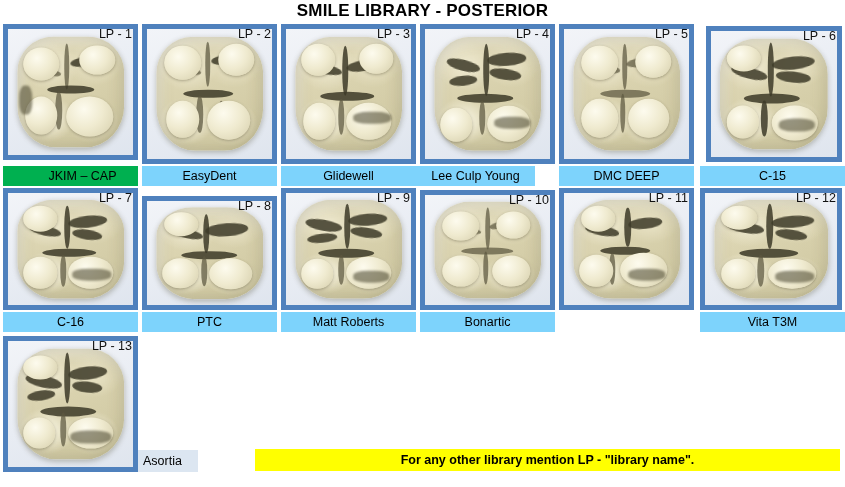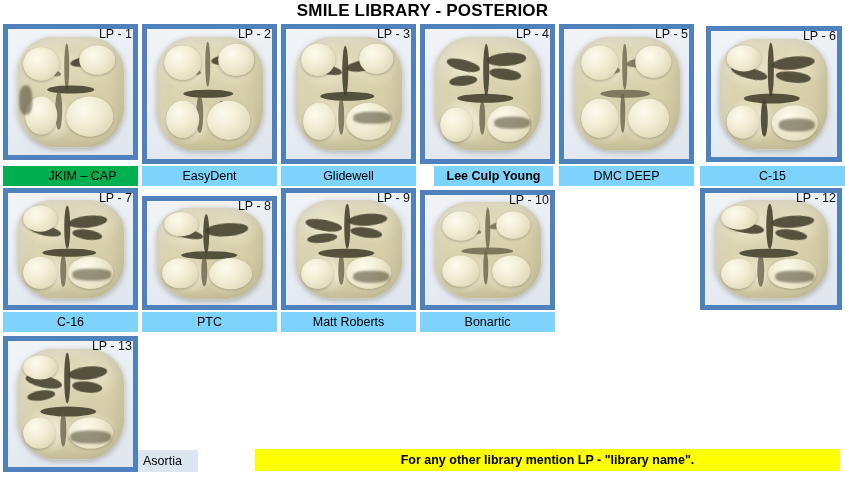--- a/index.html
+++ b/index.html
@@ -228,21 +228,21 @@
         <div class="groove deep" style="left:14%; top:34%; width:26%; height:9%;  transform:rotate(-6deg);"></div>
         <div class="groove deep" style="left:22%; top:50%; width:52%; height:8%;"></div>
         <div class="groove" style="left:42%; top:56%; width:6%;  height:30%;"></div>
         <div class="cusp" style="left:6%;  top:62%; width:30%; height:30%;"></div>
         <div class="cusp" style="left:50%; top:60%; width:40%; height:32%;"></div>
         <div class="shadowline" style="left:56%; top:70%; width:34%; height:10%;"></div>
       </div>
     </div>
     <span class="lp-tag">LP - 4</span>
   </div>
-  <div class="label" style="left:434px; top:166px; width:119px;font-weight:bold;">Lee Culp Young</div>
+  <div class="label" style="left:416px; top:166px; width:119px;">Lee Culp Young</div>
 
   <div class="pic-frame" style="left:559px; top:24px; width:135px; height:140px;">
     <div class="pic-inner">
       <div class="tooth-wrap">
         <div class="tooth"></div>
         <div class="groove" style="left:46%; top:6%;  width:5%;  height:40%;"></div>
         <div class="groove" style="left:50%; top:18%; width:28%; height:8%; transform:rotate(-8deg);"></div>
         <div class="groove" style="left:16%; top:24%; width:28%; height:8%; transform:rotate(10deg);"></div>
         <div class="groove" style="left:26%; top:46%; width:46%; height:7%;"></div>
         <div class="groove" style="left:44%; top:50%; width:5%;  height:34%;"></div>
@@ -346,39 +346,57 @@
         <div class="cusp" style="left:8%;  top:10%; width:34%; height:30%;"></div>
         <div class="cusp" style="left:58%; top:10%; width:32%; height:28%;"></div>
         <div class="cusp" style="left:8%;  top:56%; width:34%; height:32%;"></div>
         <div class="cusp" style="left:54%; top:56%; width:36%; height:32%;"></div>
       </div>
     </div>
     <span class="lp-tag">LP - 10</span>
   </div>
   <div class="label" style="left:420px; top:312px; width:135px;">Bonartic</div>
 
+  <div class="pic-frame" style="left:559px; top:188px; width:135px; height:122px;">
+    <div class="pic-inner">
+      <div class="tooth-wrap">
+        <div class="tooth"></div>
+        <div class="groove deep" style="left:48%; top:8%;  width:6%;  height:40%;"></div>
+        <div class="groove deep" style="left:52%; top:18%; width:32%; height:11%; transform:rotate(-6deg);"></div>
+        <div class="groove deep" style="left:12%; top:26%; width:32%; height:10%; transform:rotate(10deg);"></div>
+        <div class="groove deep" style="left:26%; top:48%; width:46%; height:8%;"></div>
+        <div class="groove" style="left:34%; top:54%; width:6%;  height:32%;"></div>
+        <div class="cusp" style="left:8%;  top:6%;  width:32%; height:26%;"></div>
+        <div class="cusp" style="left:6%;  top:56%; width:32%; height:32%;"></div>
+        <div class="cusp" style="left:44%; top:54%; width:44%; height:34%;"></div>
+        <div class="shadowline" style="left:52%; top:70%; width:34%; height:12%;"></div>
+      </div>
+    </div>
+    <span class="lp-tag">LP - 11</span>
+  </div>
 
   <div class="pic-frame" style="left:700px; top:188px; width:142px; height:122px;">
     <div class="pic-inner">
       <div class="tooth-wrap">
         <div class="tooth"></div>
         <div class="groove deep" style="left:46%; top:4%;  width:6%;  height:46%;"></div>
         <div class="groove deep" style="left:50%; top:16%; width:38%; height:12%; transform:rotate(-4deg);"></div>
         <div class="groove deep" style="left:54%; top:30%; width:28%; height:10%; transform:rotate(8deg);"></div>
         <div class="groove deep" style="left:10%; top:22%; width:34%; height:11%; transform:rotate(10deg);"></div>
         <div class="groove deep" style="left:22%; top:50%; width:52%; height:9%;"></div>
         <div class="groove" style="left:38%; top:56%; width:6%;  height:32%;"></div>
         <div class="cusp" style="left:6%;  top:6%;  width:32%; height:24%;"></div>
         <div class="cusp" style="left:6%;  top:60%; width:30%; height:30%;"></div>
         <div class="cusp" style="left:48%; top:60%; width:42%; height:30%;"></div>
         <div class="shadowline" style="left:54%; top:72%; width:34%; height:12%;"></div>
       </div>
     </div>
     <span class="lp-tag">LP - 12</span>
   </div>
+  <div class="label" style="left:700px; top:312px; width:145px;">Vita T3M</div>
 
   <div class="pic-frame" style="left:3px; top:336px; width:135px; height:136px;">
     <div class="pic-inner">
       <div class="tooth-wrap">
         <div class="tooth"></div>
         <div class="groove deep" style="left:44%; top:4%;  width:6%;  height:46%;"></div>
         <div class="groove deep" style="left:48%; top:16%; width:36%; height:12%; transform:rotate(-6deg);"></div>
         <div class="groove deep" style="left:52%; top:30%; width:28%; height:10%; transform:rotate(6deg);"></div>
         <div class="groove deep" style="left:8%;  top:24%; width:34%; height:11%; transform:rotate(12deg);"></div>
         <div class="groove deep" style="left:10%; top:38%; width:26%; height:9%;  transform:rotate(-8deg);"></div>

